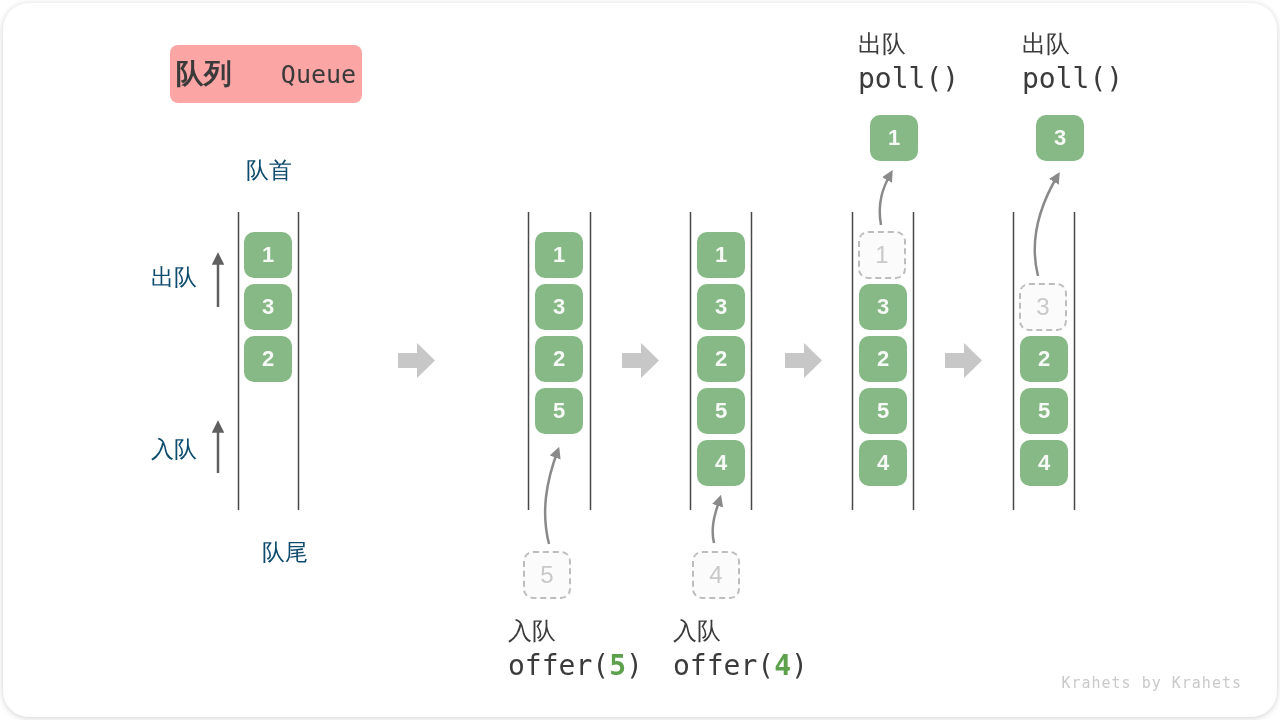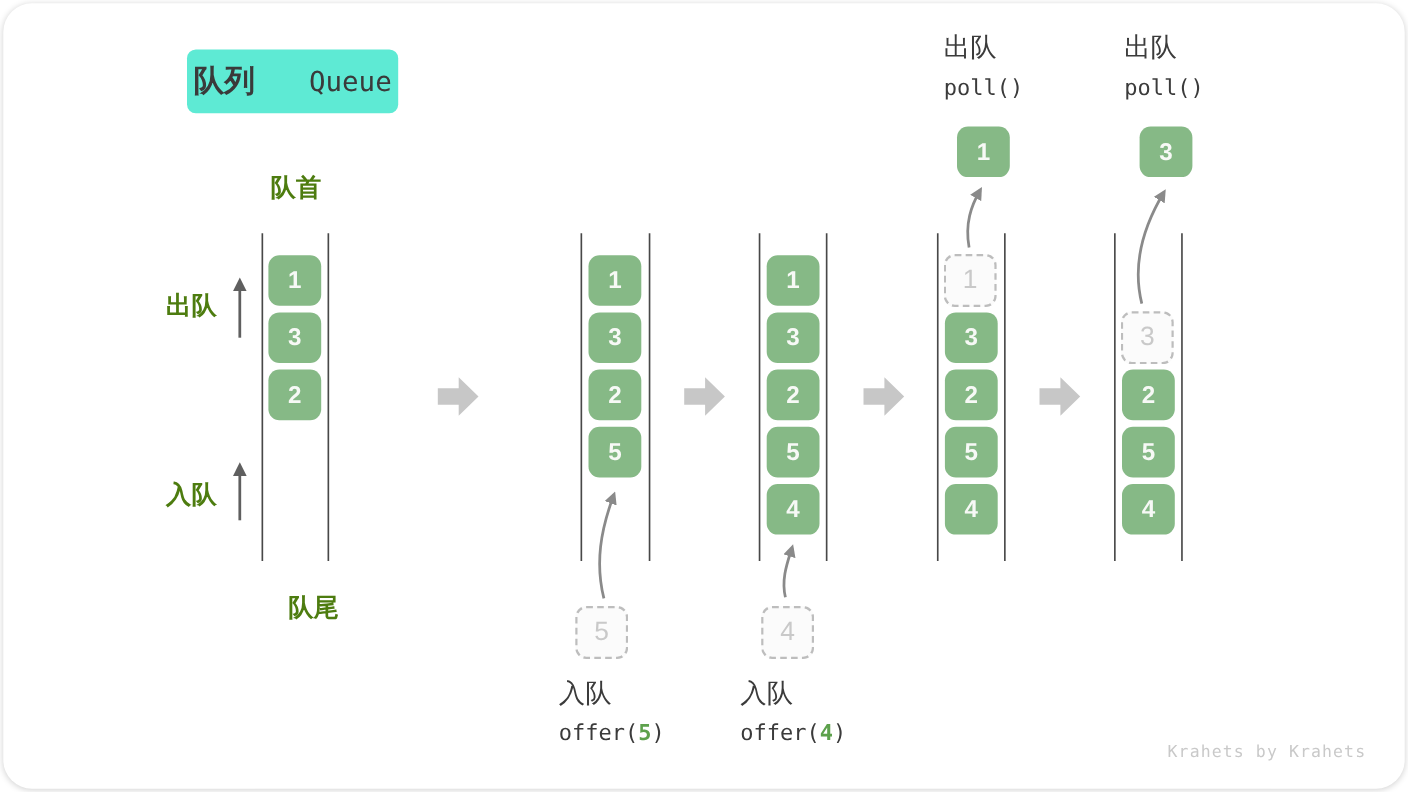--- a/index.html
+++ b/index.html
@@ -2,35 +2,35 @@
 <html><head>
 <meta charset="utf-8">
 <style>
   html,body{margin:0;padding:0;background:#ffffff;}
   .stage{position:relative;width:1280px;height:720px;background:#ffffff;overflow:hidden;
          font-family:"Liberation Sans","DejaVu Sans",sans-serif;}
   .card{position:absolute;left:3px;top:3px;right:3px;bottom:3px;background:#ffffff;
         border-radius:26px;box-shadow:0 1px 6px rgba(0,0,0,0.18);}
   .overlay{position:absolute;left:0;top:0;width:1280px;height:720px;pointer-events:none;}
 
-  .badge{position:absolute;left:170px;top:45px;width:192px;height:58px;background:#5eead4;
+  .badge{position:absolute;left:170px;top:45px;width:192px;height:58px;background:#fca5a5;
          border-radius:8px;display:flex;align-items:center;justify-content:center;gap:16px;}
   .badge-zh{font-size:28px;font-weight:700;color:#3a3a3a;}
   .badge-en{font-family:"DejaVu Sans Mono","Liberation Mono",monospace;font-size:25px;color:#3a3a3a;margin-left:33px;}
 
-  .side-lbl{position:absolute;font-size:23px;font-weight:700;color:#4d7c0f;}
+  .side-lbl{position:absolute;font-size:23px;font-weight:400;color:#0c4a6e;}
   .cell{position:absolute;width:48px;height:46px;border-radius:10px;display:flex;
         align-items:center;justify-content:center;box-sizing:border-box;}
   .green{background:#86b986;color:#f7f9f6;font-size:22px;font-weight:700;}
   .dashed{width:48px;height:48px;border:2px dashed #bdbdbd;background:#fbfbfb;
           color:#c9c9c9;font-size:24px;font-weight:400;}
 
   .oplabel{position:absolute;color:#3b3b3b;}
   .op-line1{font-size:24px;line-height:28px;margin-bottom:7px;}
-  .op-line2{font-family:"DejaVu Sans Mono","Liberation Mono",monospace;font-size:20px;line-height:28px;}
+  .op-line2{font-family:"DejaVu Sans Mono","Liberation Mono",monospace;font-size:28px;line-height:28px;}
   .arg{color:#5da14c;font-weight:700;}
 
   .credit{position:absolute;top:674px;right:38px;font-family:"DejaVu Sans Mono","Liberation Mono",monospace;
           font-size:15px;color:#c9c9c9;letter-spacing:1px;}
 </style>
 </head>
 <body>
 
 <div class="stage">
   <div class="card"></div>

